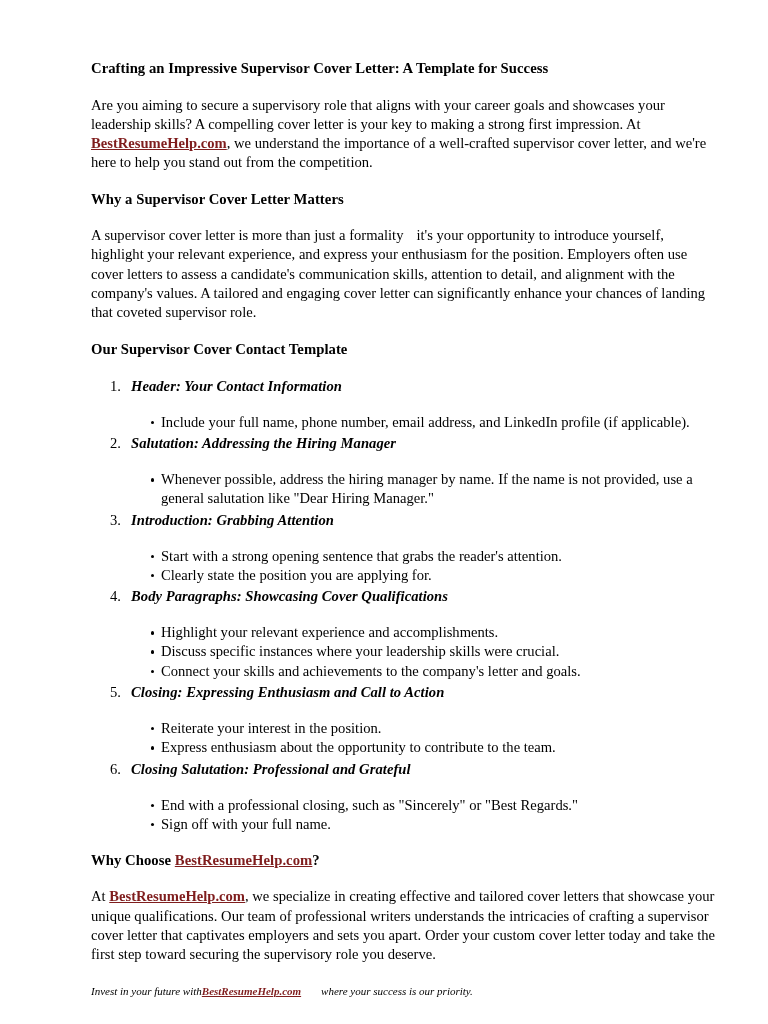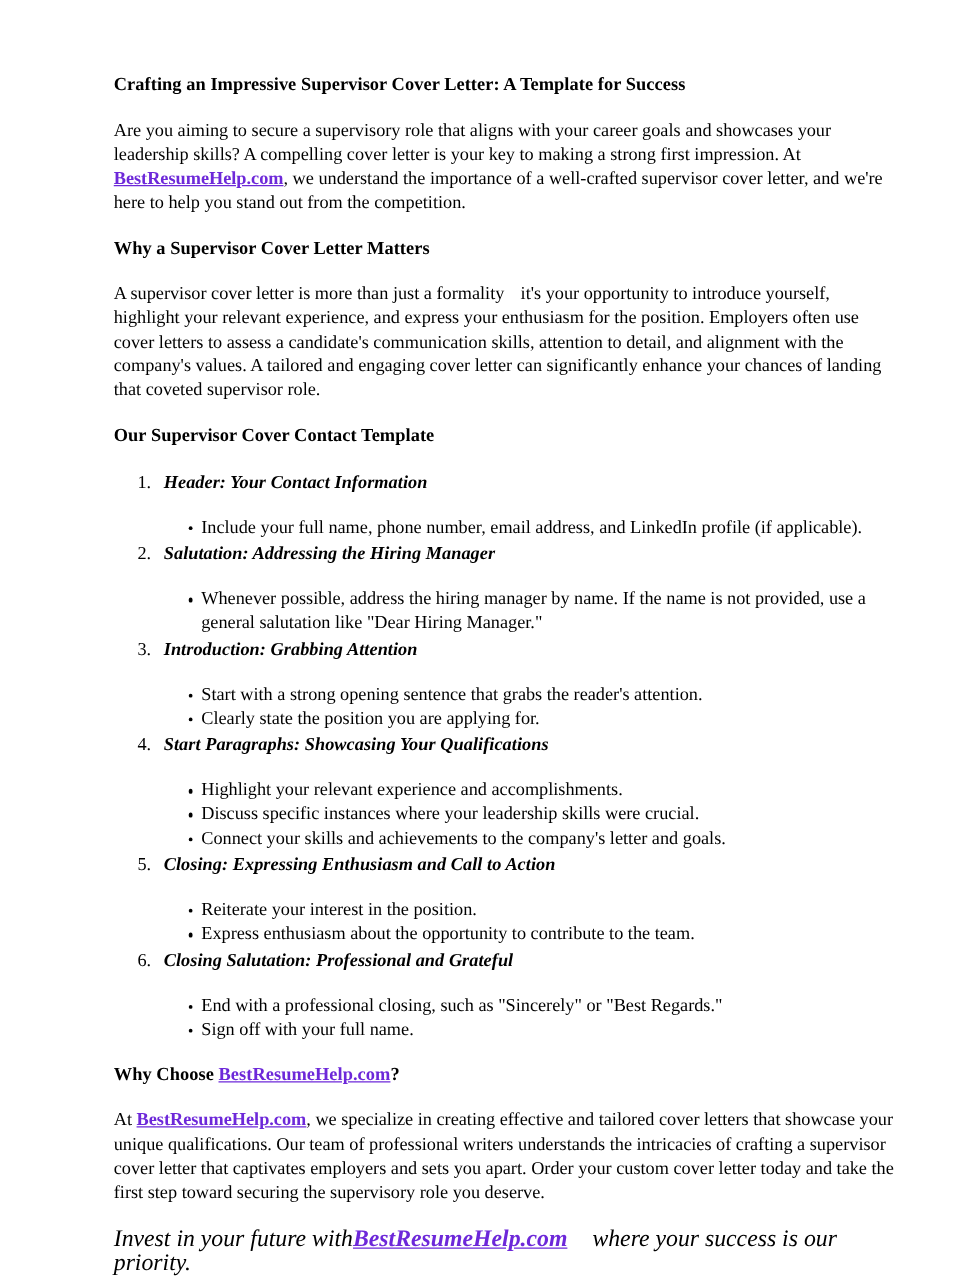--- a/index.html
+++ b/index.html
@@ -42,21 +42,21 @@
     margin: 0 0 17px 0;
     letter-spacing: 0.05px;
   }
   p.para {
     font-size: 14.6px;
     line-height: 19.1px;
     margin: 0 0 18px 0;
     text-align: left;
   }
   .link {
-    color: #6d28d9;
+    color: #7f1d1d;
     font-weight: bold;
   }
   .gapdash {
     display: inline-block;
     width: 13px;
   }
   .gapdash-wide {
     display: inline-block;
     width: 20px;
   }
@@ -105,21 +105,21 @@
   ul.sub-list > li .dot {
     position: absolute;
     left: 20px;
     top: 8px;
     width: 3.4px;
     height: 3.4px;
     background: #000;
     border-radius: 50%;
   }
   p.closing-line {
-    font-size: 19px;
+    font-size: 11px;
     font-style: italic;
     line-height: 19px;
     margin: 0;
   }
   p.closing-line .link {
     font-style: italic;
   }
 </style>
 </head>
 <body>
@@ -159,21 +159,21 @@
         <span class="num">3.</span>
         <span class="item-title">Introduction: Grabbing Attention</span>
         <ul class="sub-list spaced">
           <li><span class="dot"></span><span>Start with a strong opening sentence that grabs the reader's attention.</span></li>
           <li><span class="dot"></span><span>Clearly state the position you are applying for.</span></li>
         </ul>
       </li>
 
       <li>
         <span class="num">4.</span>
-        <span class="item-title">Start Paragraphs: Showcasing Your Qualifications</span>
+        <span class="item-title">Body Paragraphs: Showcasing Cover Qualifications</span>
         <ul class="sub-list spaced">
           <li><span class="dot"></span><span>Highlight your relevant experience and accomplishments.</span></li>
           <li><span class="dot"></span><span>Discuss specific instances where your leadership skills were crucial.</span></li>
           <li><span class="dot"></span><span>Connect your skills and achievements to the company's letter and goals.</span></li>
         </ul>
       </li>
 
       <li>
         <span class="num">5.</span>
         <span class="item-title">Closing: Expressing Enthusiasm and Call to Action</span>

